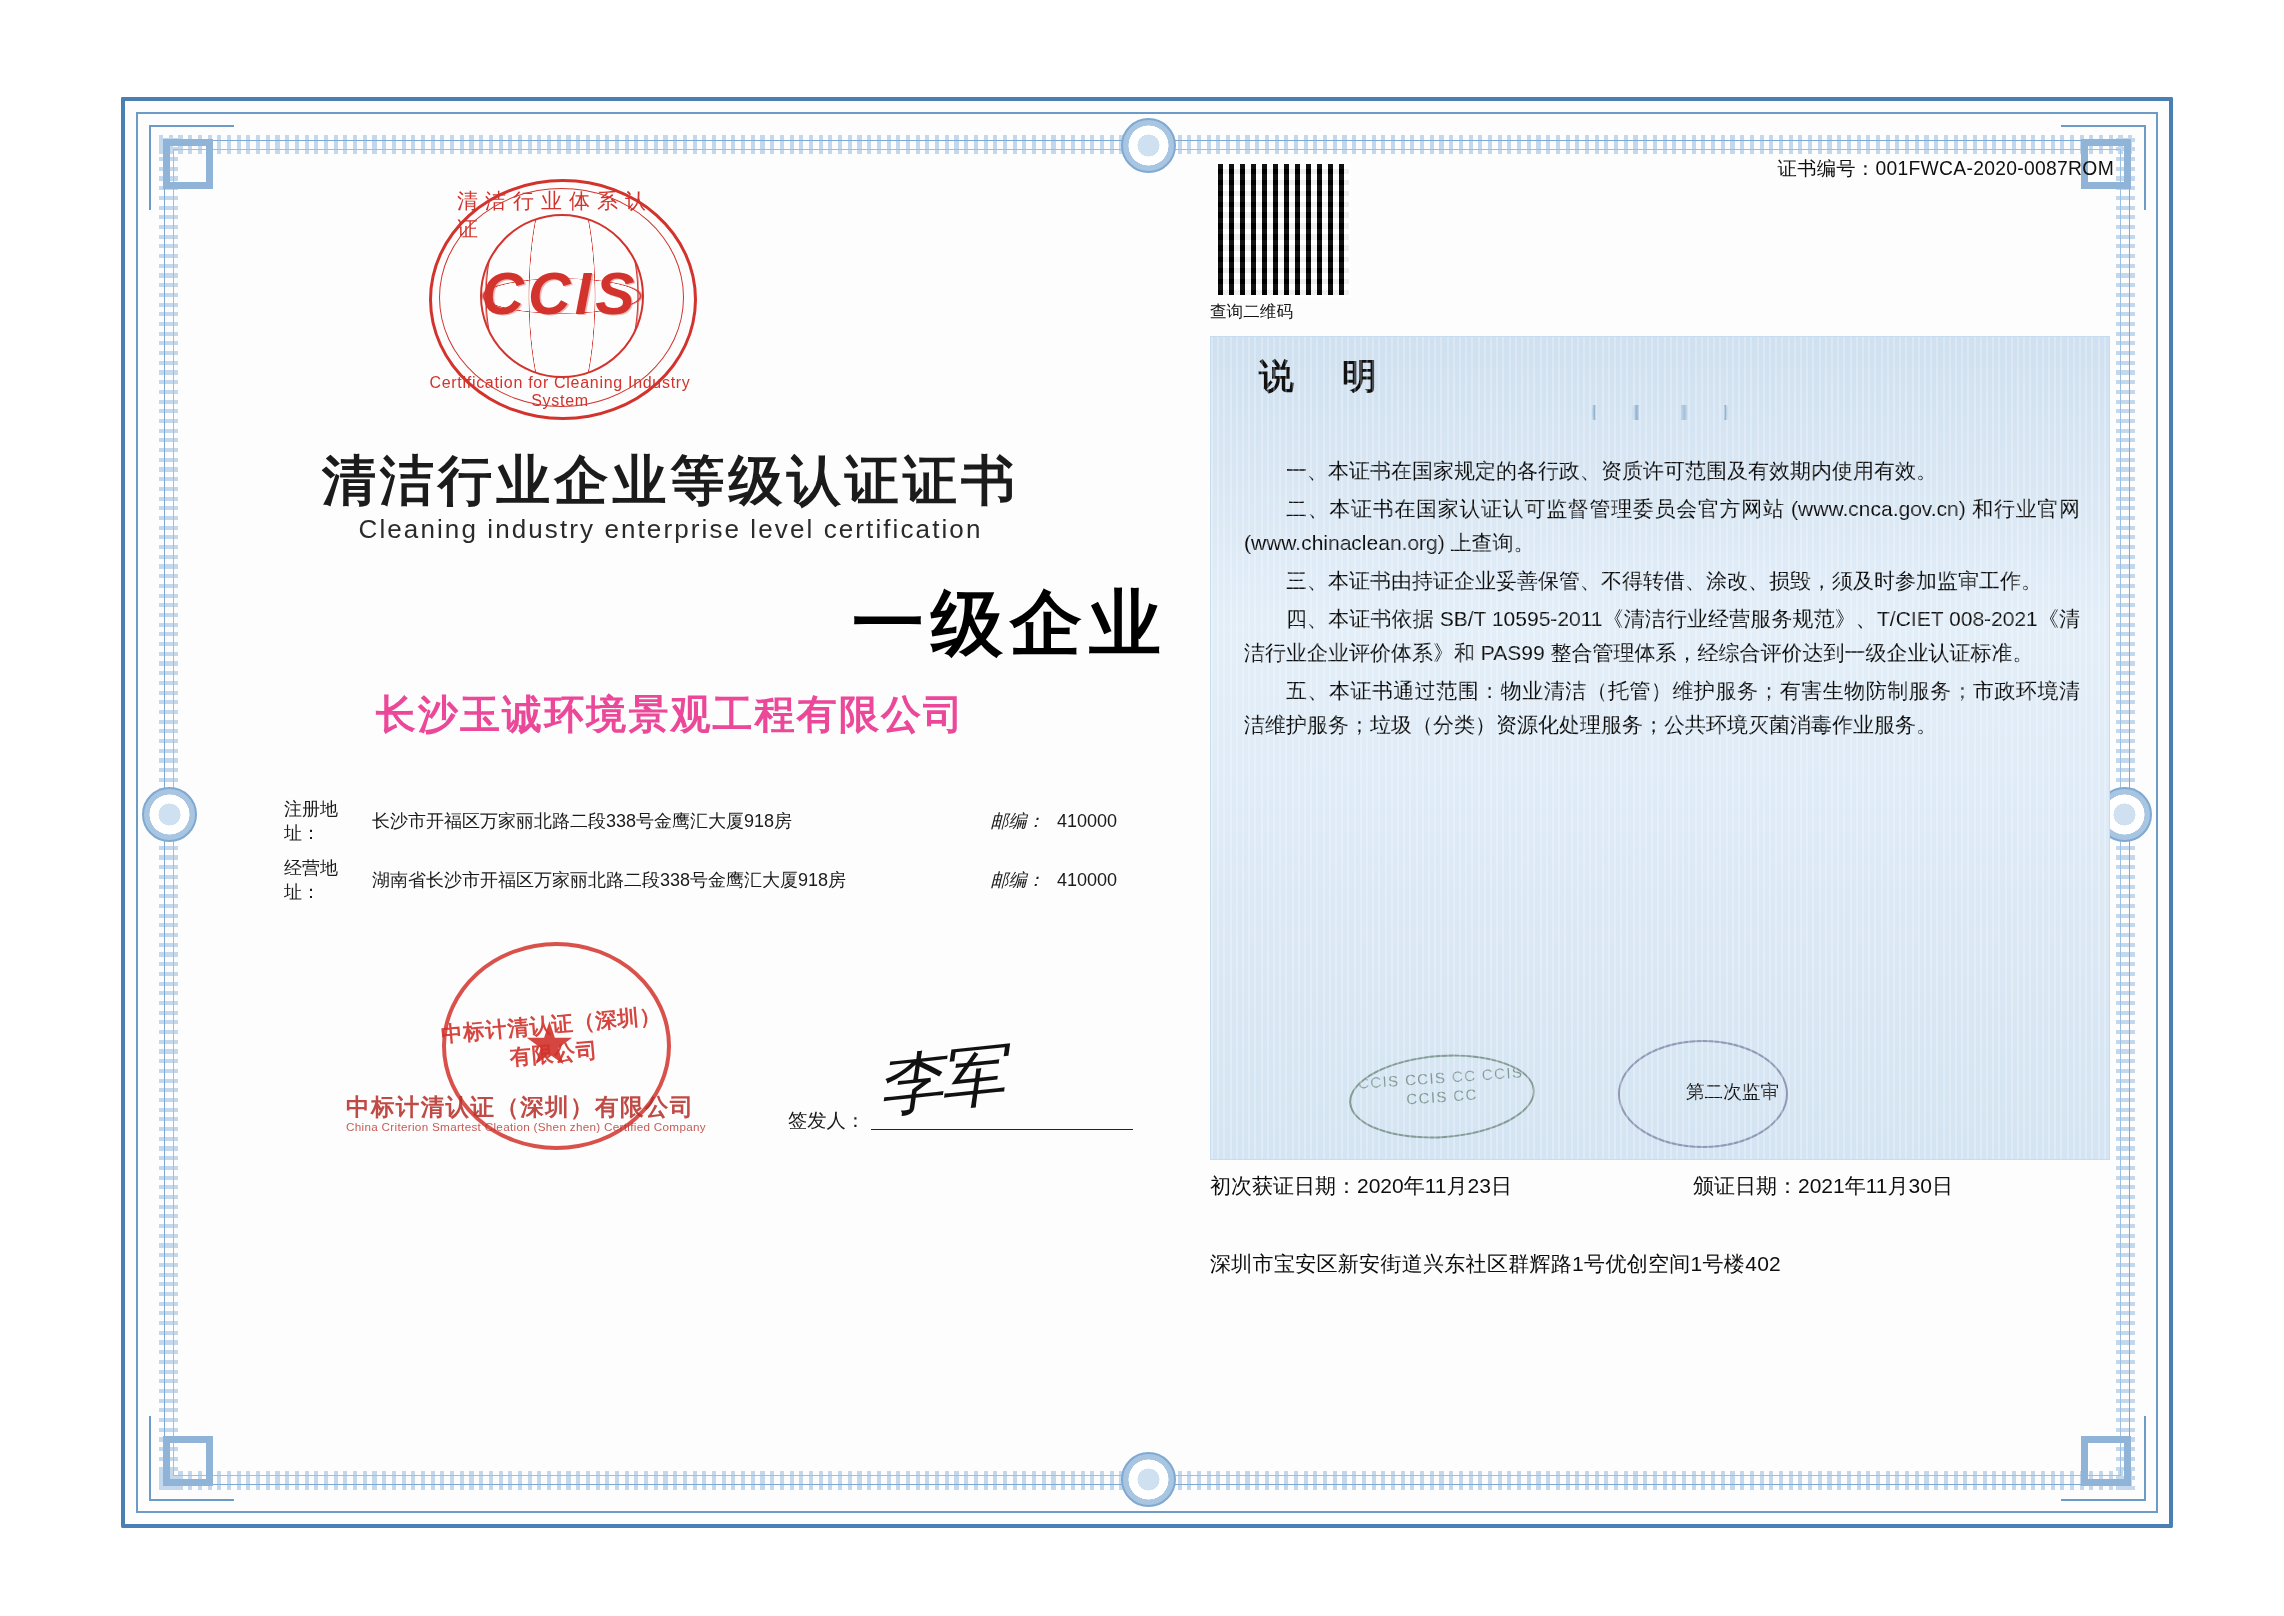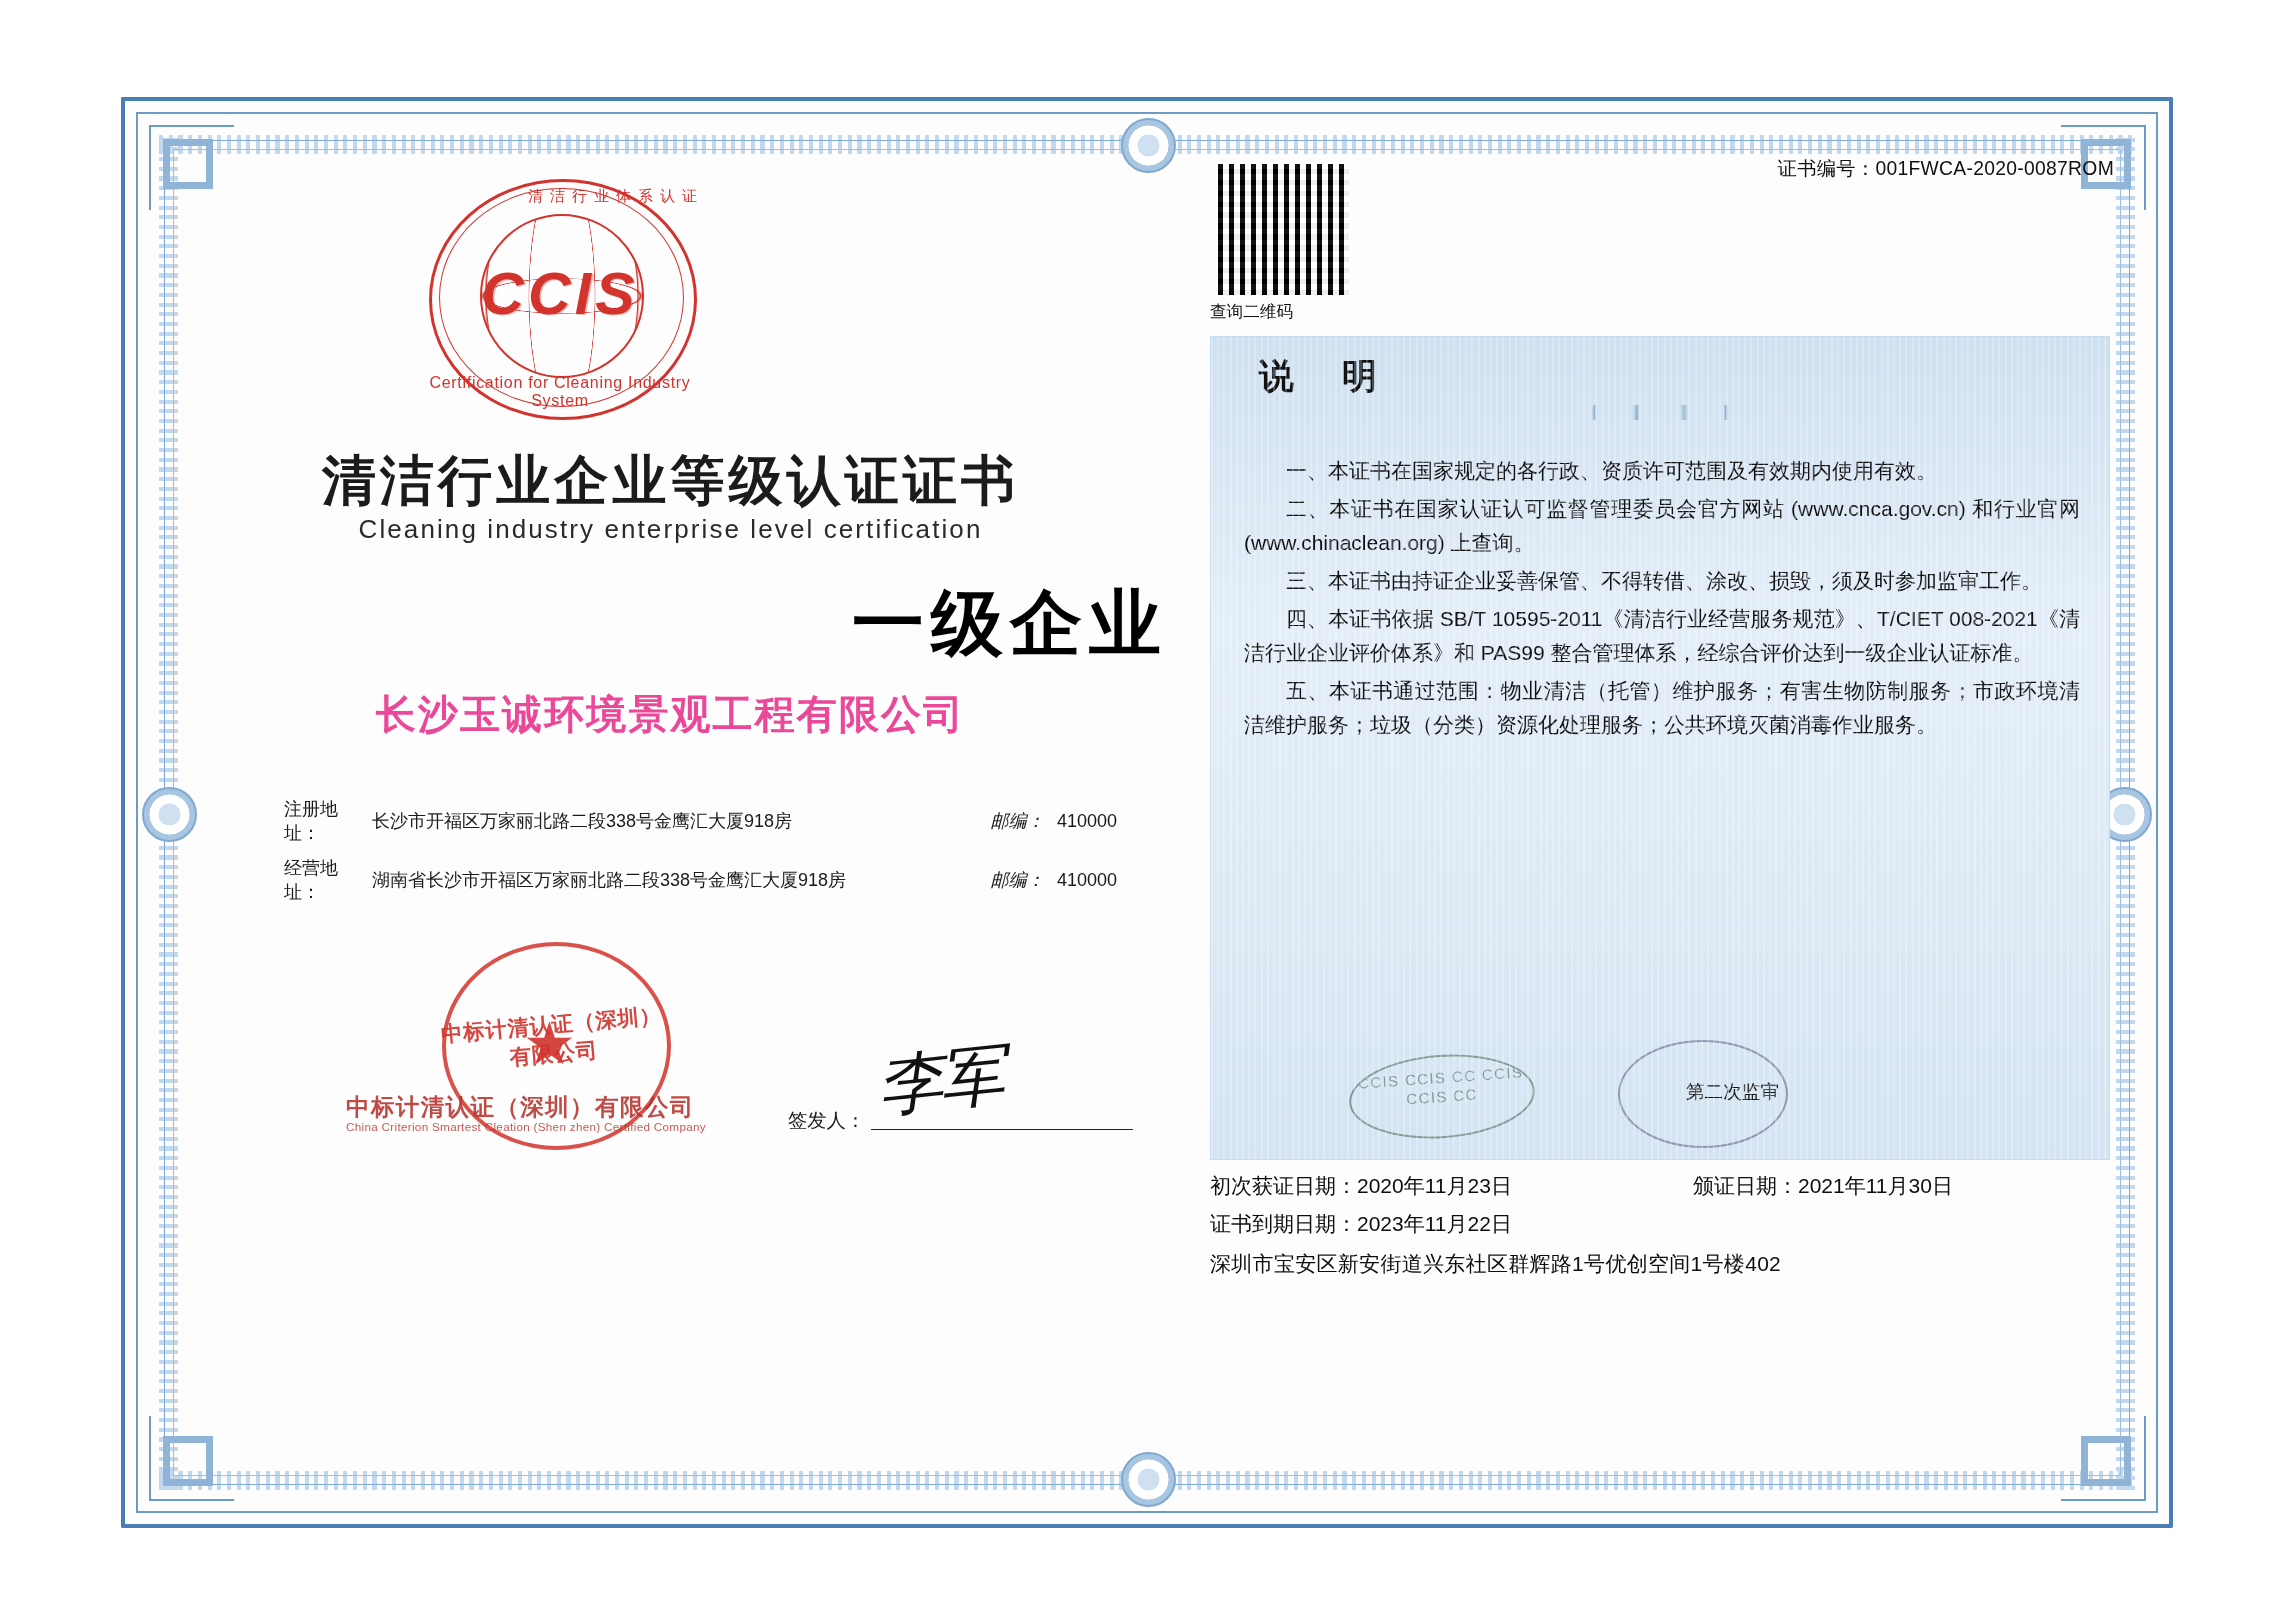--- a/index.html
+++ b/index.html
@@ -50,22 +50,22 @@
     border-radius:50%;}
   .seal-ring2{position:absolute;left:9.7px;top:9px;width:243px;height:217px;border:1.4px solid #d2332c;border-radius:50%;}
   .seal-globe{position:absolute;left:51px;top:35px;width:160px;height:160px;border:2.1px solid #d2332c;border-radius:50%;
     background:
       radial-gradient(ellipse 100% 22% at 50% 50%, transparent 48%, #d2332c 49%, transparent 51%),
       radial-gradient(ellipse 60% 100% at 50% 50%, transparent 78%, #d2332c 79%, transparent 81%),
       radial-gradient(ellipse 26% 100% at 50% 50%, transparent 78%, #d2332c 79%, transparent 81%);}
   .seal-ccis{position:absolute;left:0;top:81px;width:262px;text-align:center;
     font-family:"Liberation Sans",sans-serif;font-weight:bold;font-style:italic;font-size:59px;
     color:#d2332c;letter-spacing:4.1px;text-shadow:1.4px 1.4px 0 rgba(210,51,44,.35);}
-  .seal-top-text{position:absolute;left:28px;top:8.3px;width:207px;text-align:right;color:#d2332c;
-    font-size:15px;letter-spacing:7px;margin-left:40px;}
+  .seal-top-text{position:absolute;left:28px;top:8.3px;width:207px;text-align:left;color:#d2332c;
+    font-size:21px;letter-spacing:7px;}
   .seal-bottom-text{position:absolute;left:0;top:195px;width:262px;text-align:center;color:#d2332c;
     font-size:16px;letter-spacing:0.7px;}
 
   .title-cn{position:absolute;left:0;top:297px;width:995px;text-align:center;
     font-size:54px;font-weight:bold;color:#1b1b1b;letter-spacing:4.1px;}
   .title-en{position:absolute;left:0;top:366px;width:995px;text-align:center;
     font-size:26px;color:#2a2a2a;letter-spacing:2.1px;}
   .grade{position:absolute;left:0;top:428px;width:995px;text-align:right;
     font-size:72px;font-weight:bold;color:#000000;letter-spacing:7px;font-family:Liberation Serif, serif;}
   .company{position:absolute;left:0;top:539px;width:995px;text-align:center;
@@ -224,26 +224,20 @@
 
       <div class="dates">
         <div class="dates-row">
           <div class="c1">
             <span>初次获证日期：</span><span>2020年11月23日</span>
           </div>
           <div class="c2">
             <span>颁证日期：</span><span>2021年11月30日</span>
           </div>
         </div>
-        <div class="dates-row">
-          <div class="c1">
-            <span>证书到期日期：</span><span>2023年11月22日</span>
-          </div>
-          <div class="c2"></div>
-        </div>
       </div>
 
       <div class="issuer-addr">深圳市宝安区新安街道兴东社区群辉路1号优创空间1号楼402</div>
     </div>
 
   </div>
 </div>
 
 
 </body></html>

